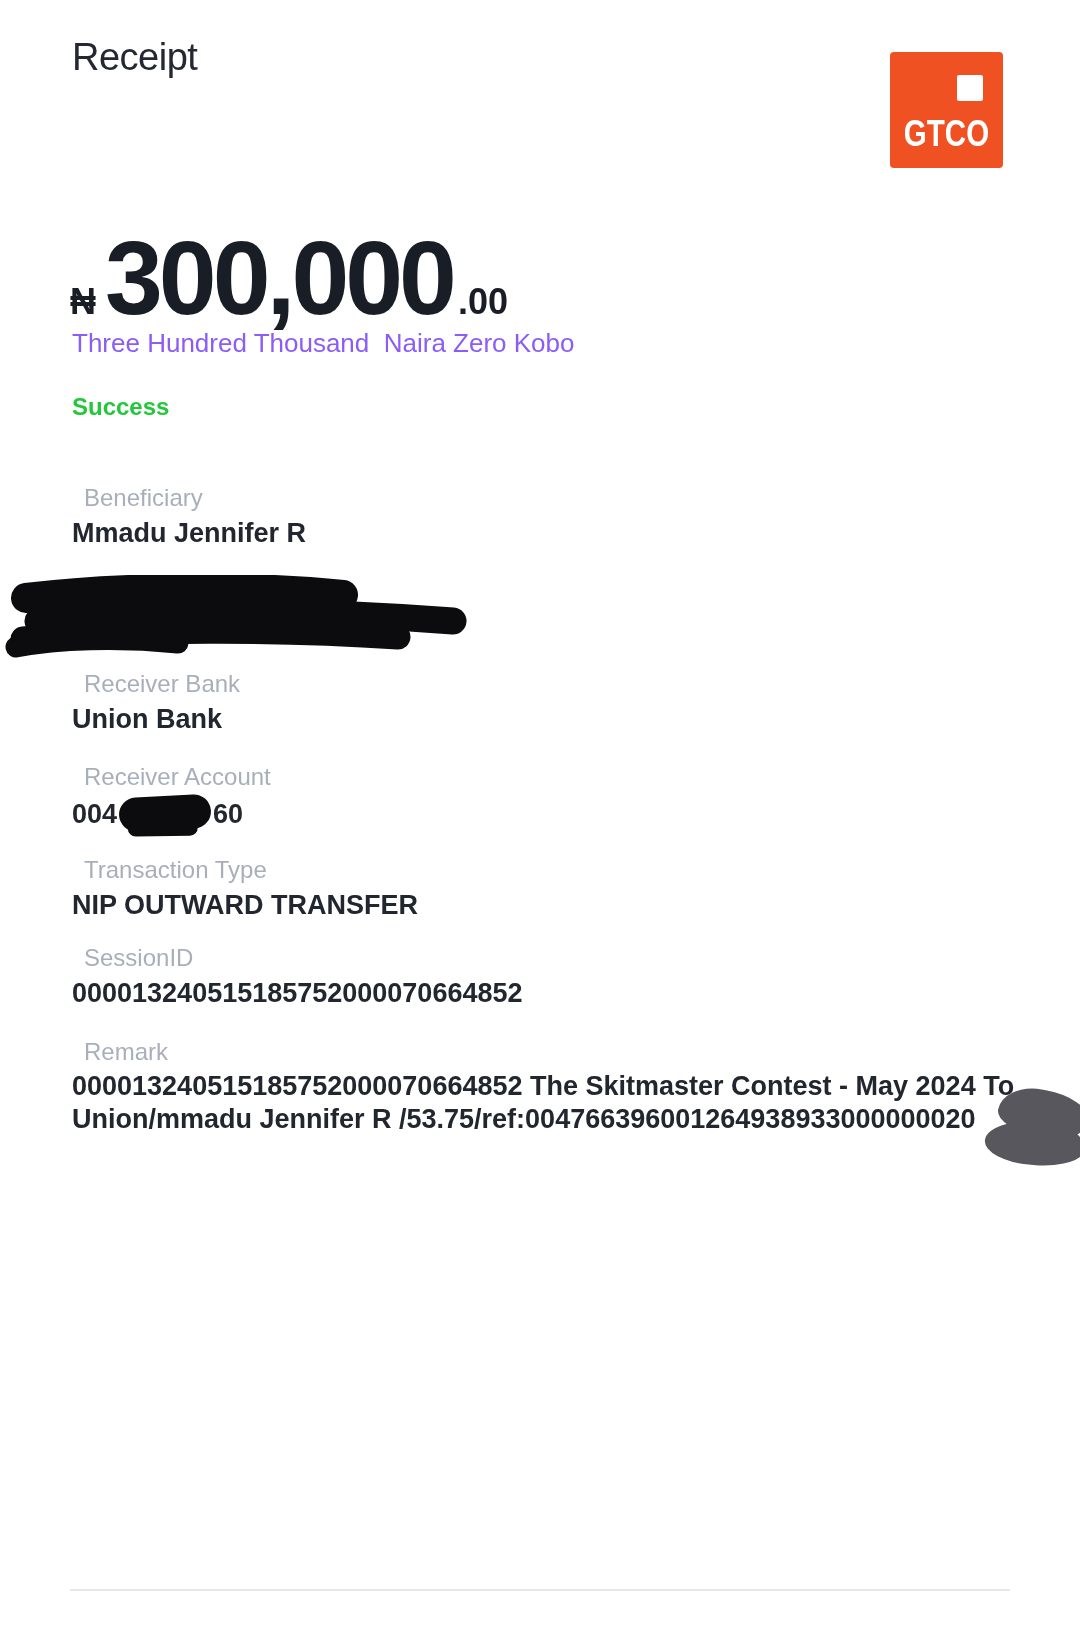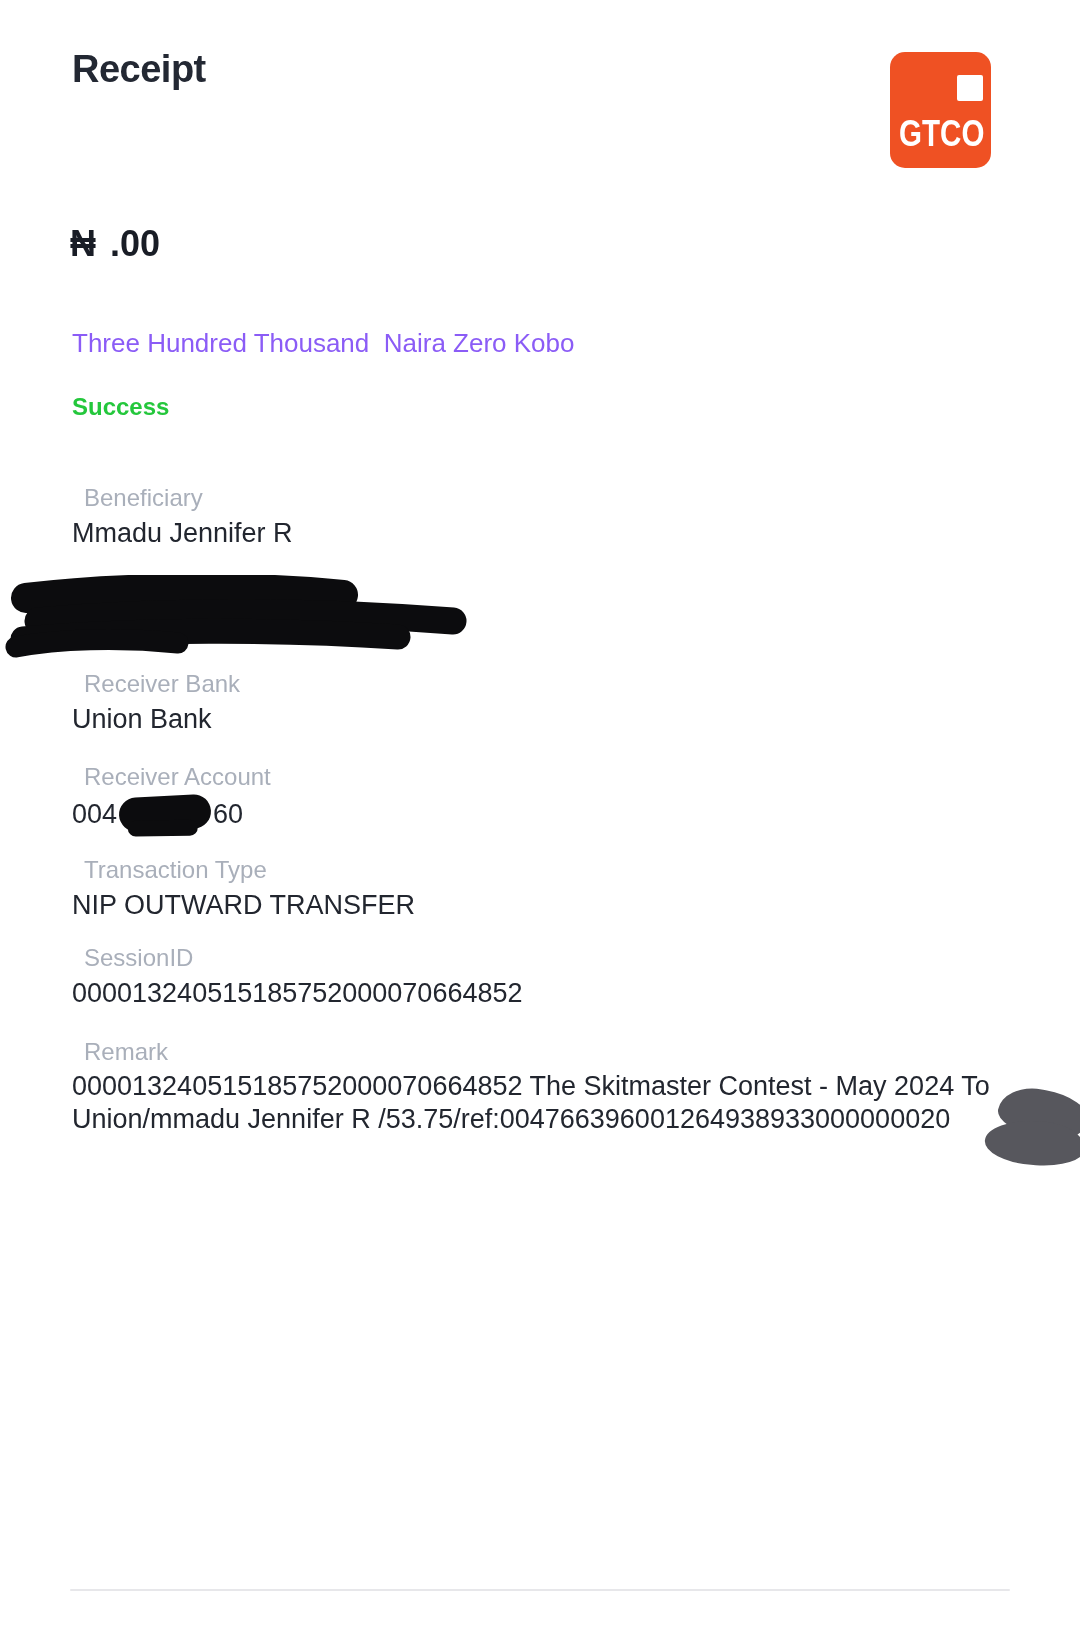--- a/index.html
+++ b/index.html
@@ -6,30 +6,30 @@
   .page{
     position:relative;
     width:1080px;height:1626px;
     background:#ffffff;
     font-family:"Liberation Sans", sans-serif;
     overflow:hidden;
   }
   .abs{position:absolute;}
   
   .title{
-    left:72px;top:48px;
-    font-size:38px;font-weight:700;color:#232833;letter-spacing:-0.5px;
+    left:72px;top:36px;
+    font-size:38px;font-weight:400;color:#232833;letter-spacing:-0.5px;
   }
   .date{
     left:72px;top:124px;
     font-size:24px;color:#a9afba;letter-spacing:0.2px;
   }
   .logo{
-    left:890px;top:52px;width:101px;height:116px;
-    border-radius:15px;
+    left:890px;top:52px;width:113px;height:116px;
+    border-radius:4px;
   }
   .logo-sq{
     position:absolute;left:67px;top:23px;width:26px;height:26px;
     background:#ffffff;border-radius:2px;
   }
   .logo-txt{
     position:absolute;left:0;top:64px;width:100%;
     text-align:center;color:#ffffff;
     font-size:36px;font-weight:700;line-height:1;
     transform:scaleX(0.82);
@@ -51,21 +51,21 @@
     left:72px;top:393px;
     font-size:24px;font-weight:700;
   }
   
   .flabel{
     left:84px;
     font-size:24px;color:#a9afba;line-height:1.2;
   }
   .fvalue{
     left:72px;
-    font-size:27px;font-weight:400;color:#22262f;line-height:1.2;
+    font-size:27px;font-weight:700;color:#22262f;line-height:1.2;
   }
   .remark-value{
     width:952px;white-space:pre-line;line-height:33px;
   }
   
   .scribble1{left:4px;top:575px;}
   .acct-blob{
     display:inline-block;vertical-align:middle;
     width:92px;height:34px;margin:0 2px 6px 2px;
     background:#0c0c0e;border-radius:17px;
@@ -100,20 +100,21 @@
 
   <div class="abs title">Receipt</div>
 
   <div class="abs logo" style="background:#EF5123;">
     <div class="logo-sq"></div>
     <div class="logo-txt">GTCO</div>
   </div>
 
   <div class="abs amount">
     <span class="naira">₦</span>
+    <span class="major">300,000</span>
     <span class="minor">.00</span>
   </div>
   <div class="abs words">Three Hundred Thousand  Naira Zero Kobo</div>
   <div class="abs status" style="color:#24C73C;">Success</div>
 
   <div class="abs flabel" style="top:484px;">Beneficiary</div>
   <div class="abs fvalue" style="top:517px;">Mmadu Jennifer R</div>
 
   <svg class="abs scribble1" width="470" height="84" viewBox="0 0 470 84" fill="none" xmlns="http://www.w3.org/2000/svg">
     <path d="M22 23 C112 12 244 10 339 20" stroke="#0c0c0e" stroke-width="30" stroke-linecap="round" fill="none"></path>

